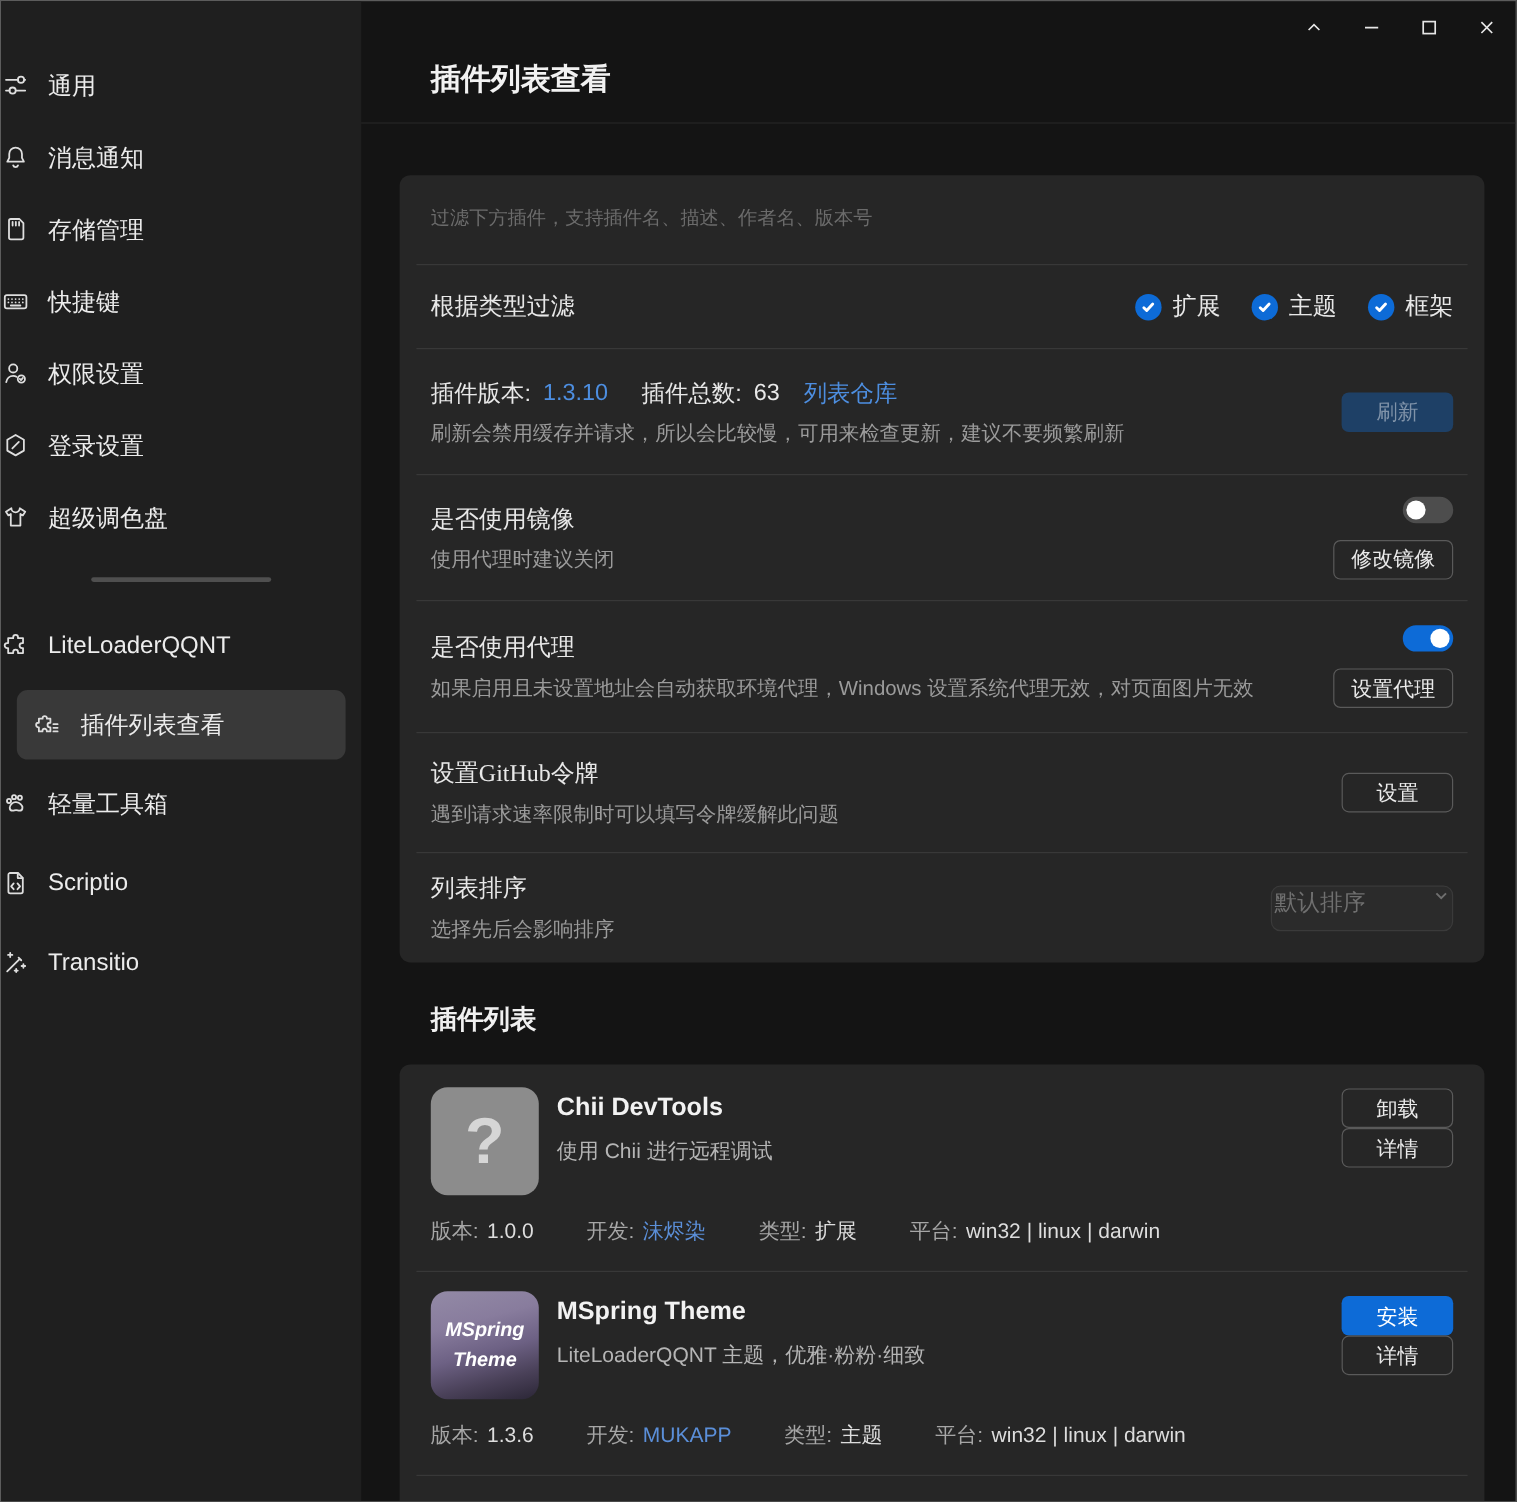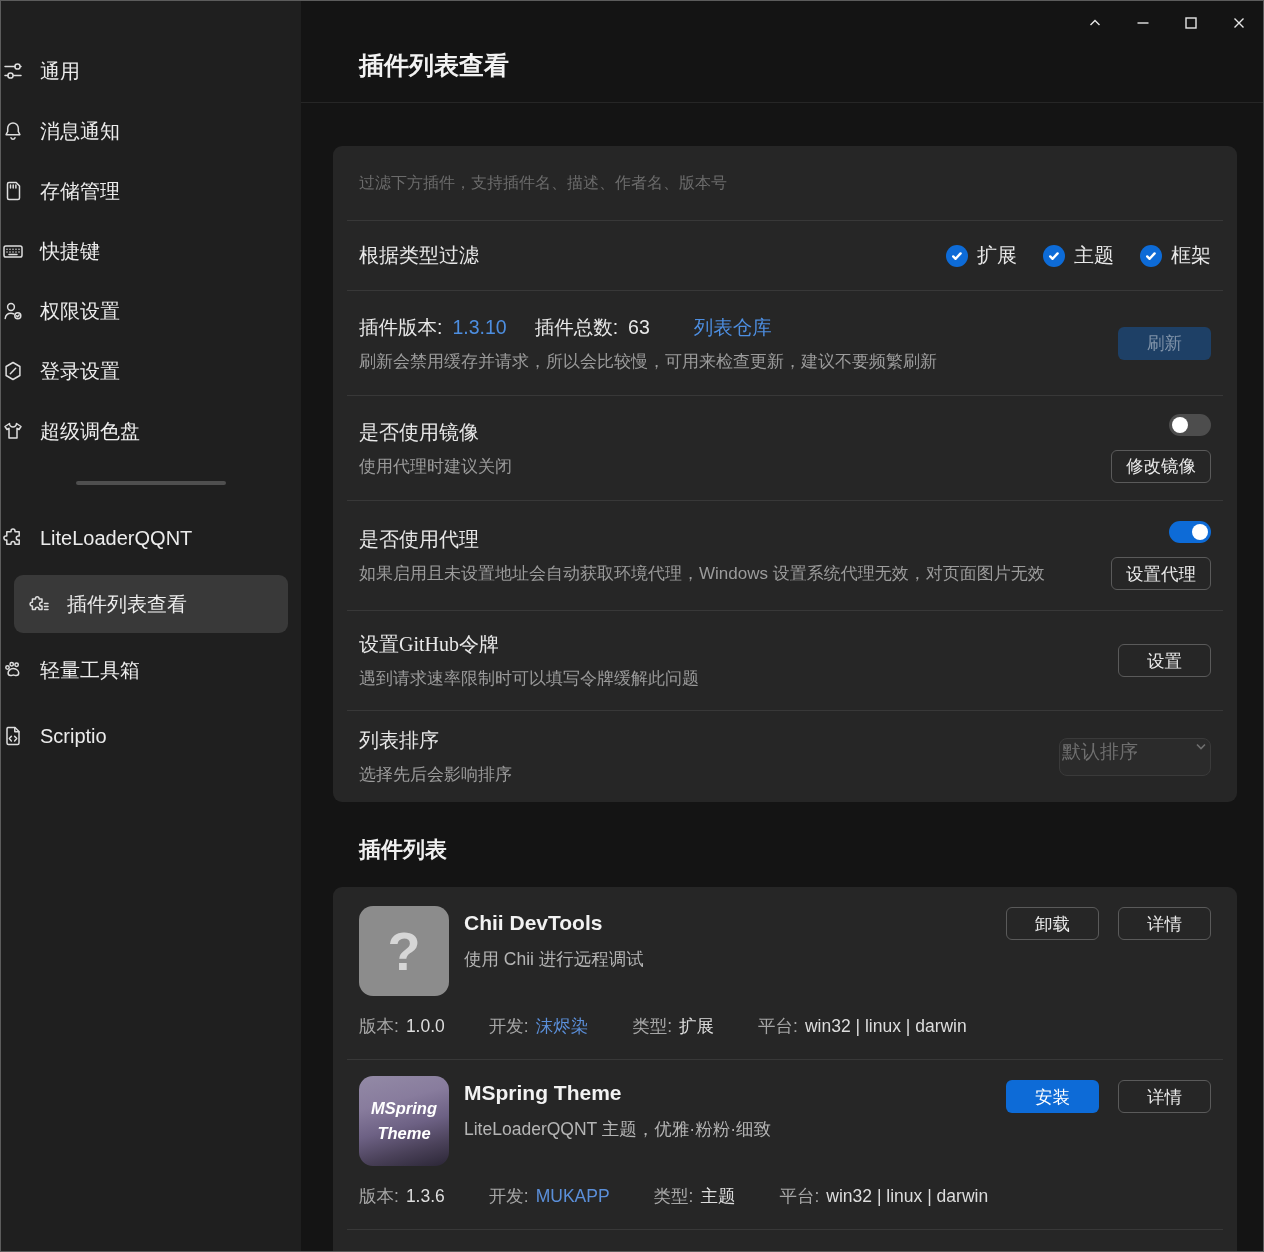--- a/index.html
+++ b/index.html
@@ -62,21 +62,21 @@
   .checks { display:flex; align-items:center; gap:26px; }
   .check-group { display:flex; align-items:center; gap:9px; cursor:pointer; }
   .checkbox { width:22px; height:22px; border-radius:50%; background:#0d6bd7; display:flex; align-items:center; justify-content:center; }
   .checkbox svg { width:12px; height:12px; stroke:#fff; stroke-width:2.4; fill:none; stroke-linecap:round; stroke-linejoin:round; }
   .check-label { font-size:20px; color:#e8e8e8; }
 
   .version-line { display:flex; align-items:center; font-size:19.5px; color:#e8e8e8; }
   .version-line .val { margin-left:10px; }
   .version-line .group { margin-left:28px; }
   .blue { color:#4d8ee0; }
-  .link { color:#4d8ee0; cursor:pointer; margin-left:44px; }
+  .link { color:#4d8ee0; cursor:pointer; margin-left:20px; }
 
   .btn {
     min-width:93px; height:33px; border-radius:6px; font-size:17.5px;
     font-family:inherit; display:flex; align-items:center; justify-content:center;
     cursor:pointer; padding:0 14px;
   }
   .btn.outline { background:transparent; border:1px solid #5a5a5a; color:#eaeaea; }
   .btn.primary { background:#0d6bd7; border:none; color:#ffffff; }
   .btn.refresh { background:#1e4066; border:none; color:#8093a9; }
 
@@ -111,21 +111,21 @@
     color:#ffffff; font-style:italic; font-weight:bold; font-size:16.5px;
     text-align:center; line-height:1.5; padding:0 10px;
   }
   .card-info { padding-top:5px; }
   .card-title { font-size:21px; font-weight:600; color:#f2f2f2; }
   .card-desc { font-size:17.5px; color:#b5b5b5; margin-top:12px; }
   .card-meta { display:flex; gap:44px; margin-top:18px; font-size:17.5px; }
   .mlabel { color:#a6a6a6; }
   .mval { color:#dddddd; margin-left:7px; }
   .mval.devlink { color:#5b8fd9; cursor:pointer; }
-  .card-actions { position:absolute; right:26px; top:20px; display:flex; flex-direction:row; gap:19px; }
+  .card-actions { position:absolute; right:26px; top:20px; display:flex; flex-direction:column; }
 </style>
 </head>
 <body>
 
 <div class="win-controls">
   <div class="win-btn">
     <svg width="16" height="16">
         <path d="M3.5 10l4.5-4.5L12.5 10"></path>
       </svg>
   </div>
@@ -247,20 +247,29 @@
     <div class="nav-item">
       <span class="nav-icon">
         <svg viewBox="0 0 24 24">
             <path d="M7 3.5h7l4 4V19a1.5 1.5 0 0 1-1.5 1.5h-9A1.5 1.5 0 0 1 6 19V5A1.5 1.5 0 0 1 7 3.5z"></path>
             <path d="M13.8 3.7V7.7h4"></path>
             <path d="M10.4 12.2L8.3 14.6l2.1 2.4M13.6 12.2l2.1 2.4-2.1 2.4"></path>
           </svg>
       </span>
       <span class="nav-label">Scriptio</span>
     </div>
+    <div class="nav-item">
+      <span class="nav-icon">
+        <svg viewBox="0 0 24 24">
+            <path d="M5 19.5L15.5 9M14.5 8l2.2 2.2"></path>
+            <path d="M7.5 4v3.6M5.7 5.8h3.6M18.5 13.5v3M17 15h3M12.5 17.5v2.6M11.2 18.8h2.6"></path>
+          </svg>
+      </span>
+      <span class="nav-label">Transitio</span>
+    </div>
   </div>
 </div>
 
 <div class="main">
   <div class="main-header">
     <div class="page-title">插件列表查看</div>
   </div>
 
   <div class="content">
 

